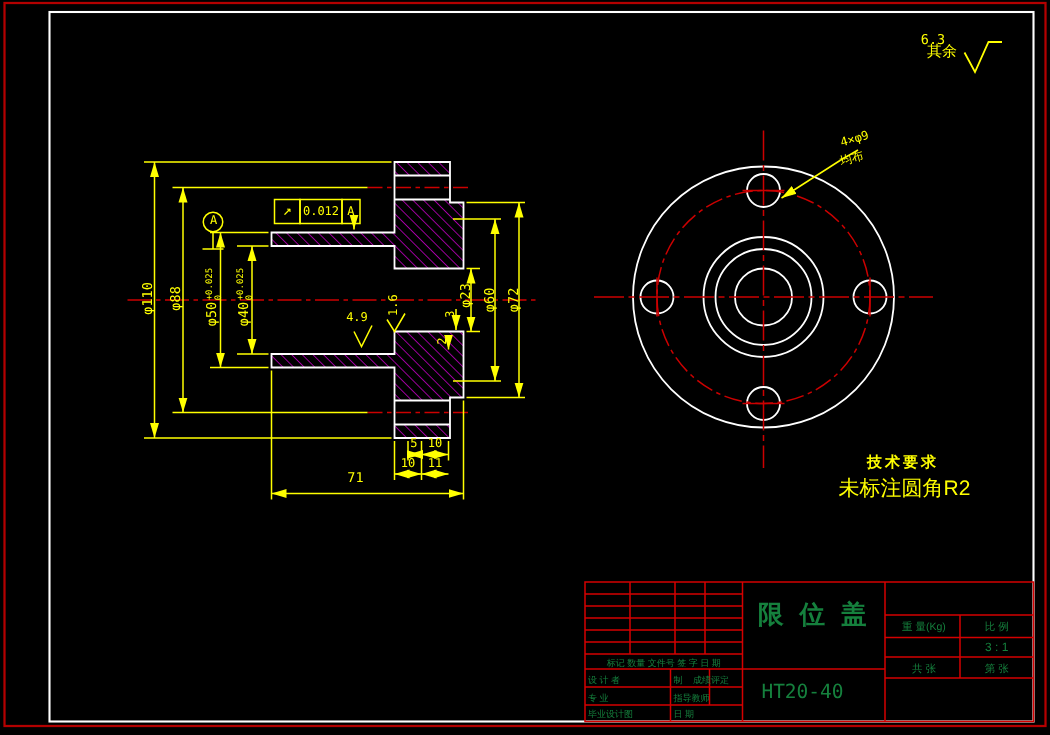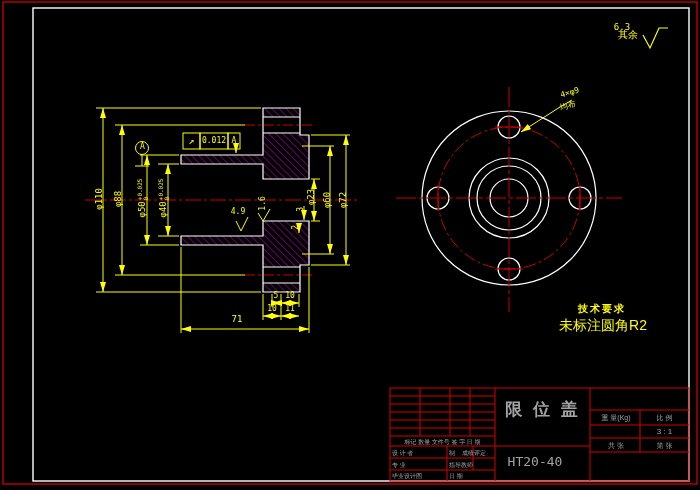--- a/index.html
+++ b/index.html
@@ -7,21 +7,21 @@
           font-family:"Liberation Sans",sans-serif;}
   #geom{position:absolute;left:0;top:0;}
   .txt{position:absolute;color:#ffff00;font-family:"DejaVu Sans Mono",monospace;
        text-align:center;white-space:nowrap;line-height:1.1;}
   .rot{transform:rotate(-90deg);transform-origin:center center;}
   .cn{font-family:"Liberation Sans",sans-serif;}
   .tolwrap{display:flex;align-items:center;justify-content:center;gap:1px;}
   .tolstack{display:flex;flex-direction:column;font-size:6px;line-height:6px;text-align:left;}
   #main-title{position:absolute;left:6px;top:4px;width:230px;color:#ff00ff;
       font-family:"DejaVu Serif",serif;font-size:31px;letter-spacing:2px;white-space:nowrap;}
-  .tb{position:absolute;color:#a3a3a3;white-space:nowrap;}
+  .tb{position:absolute;color:#15803d;white-space:nowrap;}
 </style>
 </head>
 <body>
 
 <div id="canvas">
 
   <svg id="geom" width="700" height="490">
     <defs>
       <pattern id="hatch" width="5" height="5" patternUnits="userSpaceOnUse" patternTransform="rotate(-45)">
         <line x1="0" y1="0" x2="0" y2="5" stroke="#cc00cc" stroke-width="1"></line>

